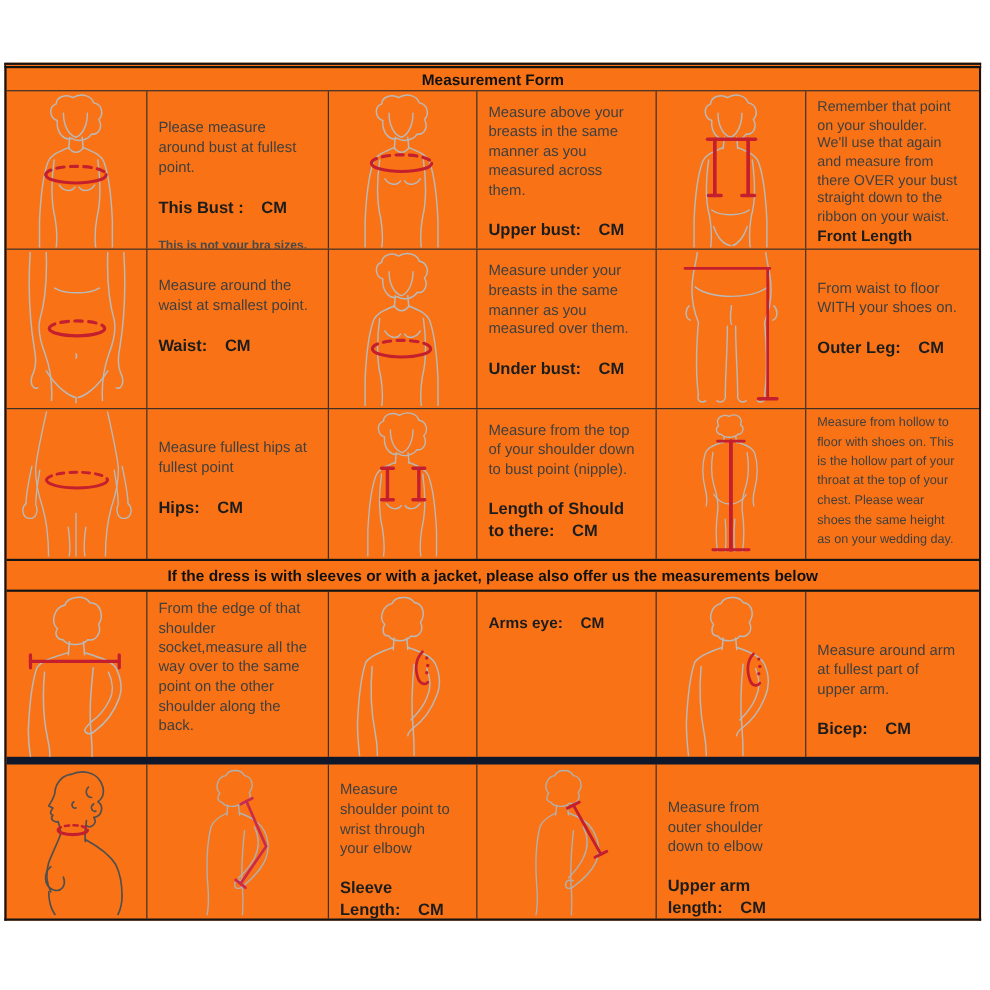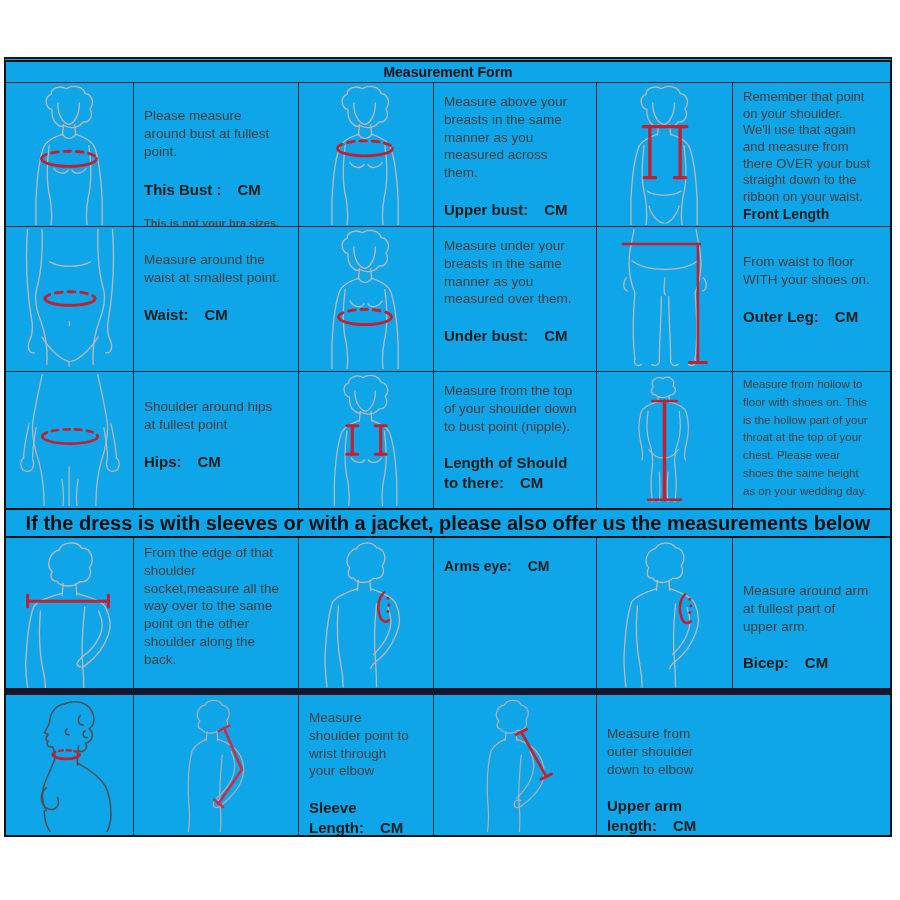--- a/index.html
+++ b/index.html
@@ -1,30 +1,30 @@
 <!DOCTYPE html>
 <html><head>
 <meta charset="utf-8">
 <style>
   html,body{margin:0;padding:0;background:#fff;}
   .canvas{width:900px;height:900px;position:relative;background:#fff;
           font-family:"Liberation Sans",sans-serif;overflow:hidden;}
-  .mtable{position:absolute;left:4px;top:57px;width:888px;background:#0ea5e9;
+  .mtable{position:absolute;left:4px;top:57px;width:888px;background:#f97316;
           border:2px solid #141414;border-top:5px double #141414;box-sizing:border-box;}
   .mheader{height:20px;border-bottom:1px solid #2a2a2a;display:flex;align-items:center;justify-content:center;
            font-size:14px;font-weight:bold;color:#111;}
   .mrow{display:grid;grid-template-columns:128px 165px 135px 163px 136px 157px;box-sizing:border-box;}
   .r1{height:144px;border-bottom:1px solid #2a2a2a;}
   .r2{height:145px;border-bottom:1px solid #2a2a2a;}
   .r3{height:136px;}
   .r4{height:157px;border-bottom:7px solid #0f172a;}
   .r5{height:140px;}
   .banner{height:26px;border-top:2px solid #141414;border-bottom:2px solid #141414;
           display:flex;align-items:center;justify-content:center;
-          font-size:20px;font-weight:bold;color:#101010;}
+          font-size:14px;font-weight:bold;color:#101010;}
   .fig-cell{display:flex;align-items:center;justify-content:center;border-right:1px solid #2a2a2a;overflow:hidden;}
   .txt-cell{border-right:1px solid #2a2a2a;padding:12px 18px 4px 10px;box-sizing:border-box;
             font-size:13.5px;line-height:1.32;color:#3f3f3f;overflow:hidden;}
   .mrow > div:last-child{border-right:none;}
   .desc{margin:0;}
   .label-line{margin-top:18px;font-weight:bold;font-size:15px;color:#1c1c1c;}
   .unit{margin-left:16px;}
   .note{margin-top:16px;font-weight:bold;font-size:11px;color:#4a4a4a;line-height:1.3;}
   
   .c0{padding-top:24px;}  .c0 .label-line{margin-top:20px;}
@@ -212,21 +212,21 @@
             <path d="M117,94 C122,98 121,108 114,109 C107,110 104,102 107,95"></path>
             <path d="M64,104 L64,148 M56,118 C58,132 58,142 57,148 M74,118 C72,132 72,142 73,148"></path>
           </g>
           <g fill="none" stroke="#c41f2e" stroke-width="3" stroke-linecap="round">
             <path d="M34,70 A31,8 0 0 0 96,70"></path>
             <path d="M34,70 A31,8 0 0 1 96,70" stroke-dasharray="7 6"></path>
           </g>
         </svg>
       </div>
       <div class="txt-cell c6">
-        <p class="desc">Shoulder around hips at fullest point</p>
+        <p class="desc">Measure fullest hips at fullest point</p>
         <div class="label-line"><span>Hips:</span><span class="unit">CM</span></div>
       </div>
       <div class="fig-cell">
         <svg width="119" height="132" viewBox="0 0 130 148">
           <g fill="none" stroke="#b9b9b9" stroke-width="1.4" stroke-linecap="round" stroke-linejoin="round">
             <path d="M46,26 C39,24 37,13 45,10 C45,3 55,0 61,4 C69,-1 79,2 81,9 C89,10 91,20 86,25 C90,32 86,40 79,39 C75,45 65,47 60,43 C53,46 45,38 46,26 Z"></path>
             <path d="M52,19 C52,31 57,40 64,42 C70,40 75,31 75,19"></path>
             <path d="M58,42 L57,53 M70,42 L71,53"></path>
             <path d="M57,52 C47,56 40,59 37,66 C32,80 30,100 29,122 L29,148"></path>
             <path d="M43,64 C40,86 40,104 44,120 C46,132 46,140 45,148"></path>

